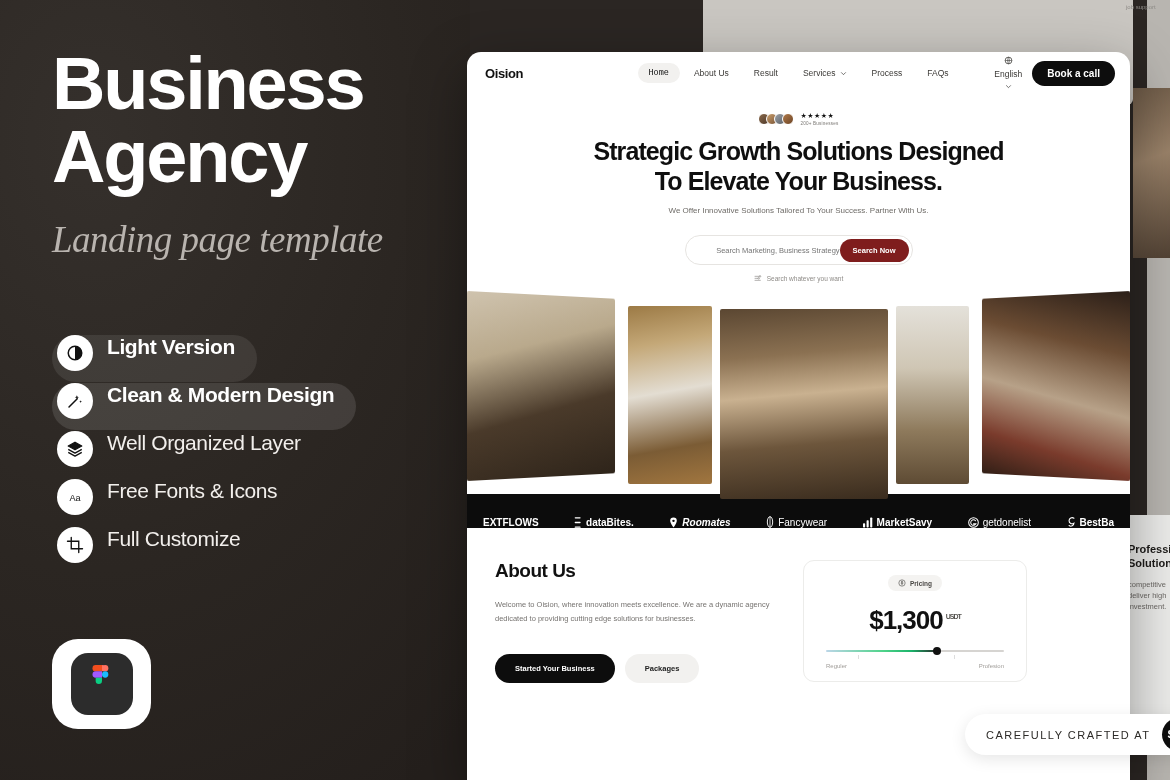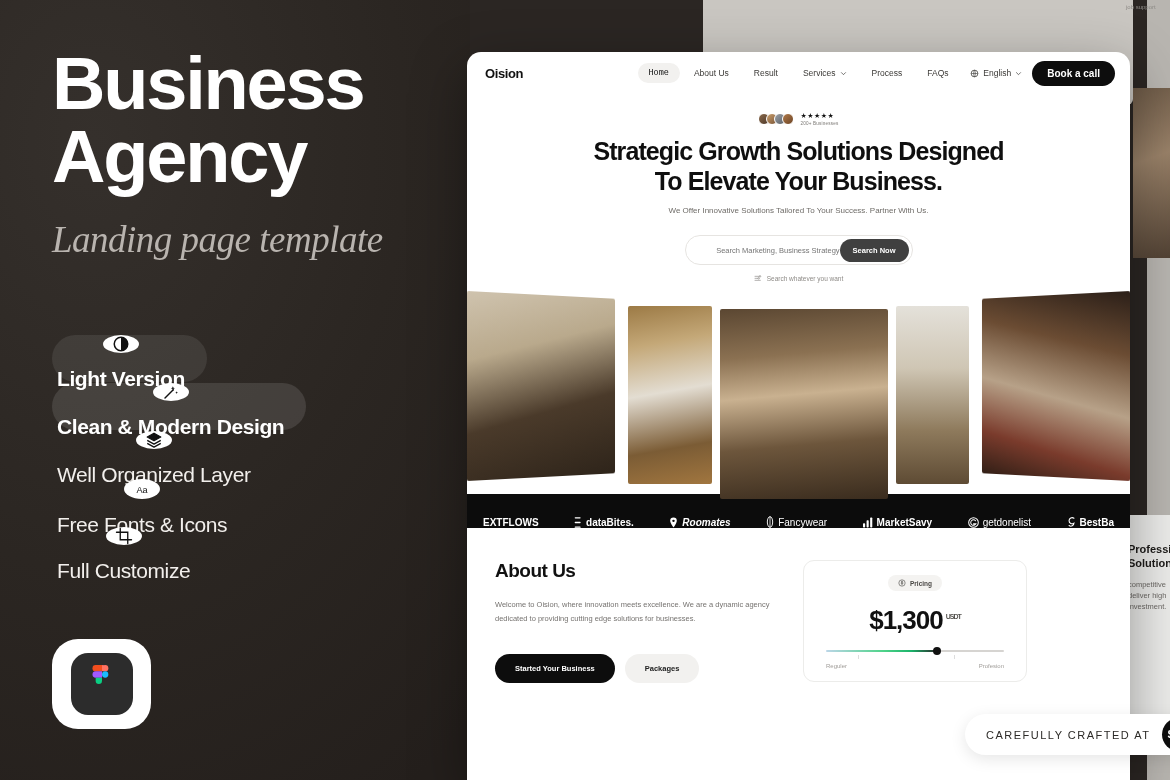--- a/index.html
+++ b/index.html
@@ -21,23 +21,23 @@
     font-size: 74px; font-weight: 700; color: #ffffff;
     letter-spacing: -2.2px; line-height: 0.98;
   }
   .subtitle {
     margin-top: 25px; font-family: "Liberation Serif", serif;
     font-style: italic; font-size: 37px; color: #b9b4af; letter-spacing: -0.5px;
   }
 
   .feature-list { position: absolute; left: 52px; top: 335px; }
   .feature-row {
-    display: flex; align-items: center; gap: 14px;
+    display: flex; gap: 14px;
     height: 47px; margin-bottom: 1px; padding-right: 22px;
-    border-radius: 40px; width: fit-content; padding-left: 5px; flex-direction: column;
+    border-radius: 40px; width: fit-content; padding-left: 5px;
   }
   .feature-row.hl1 { background: rgba(255,255,255,0.085); }
   .feature-row.hl2 { background: rgba(255,255,255,0.115); }
   .feat-icon {
     width: 36px; height: 36px; min-width: 36px; border-radius: 50%;
     background: #ffffff; display: flex; align-items: center; justify-content: center;
   }
   .feat-label { font-size: 21px; font-weight: 700; color: #fff; letter-spacing: -0.4px; white-space: nowrap; }
   .feat-label.dim { font-weight: 400; color: #f2efec; }
 
@@ -97,21 +97,21 @@
     display: flex; align-items: center; gap: 3px;
   }
   .nav-item {
     font-size: 8.5px; color: #3b3936; padding: 5px 11px; border-radius: 20px;
     display: flex; align-items: center; gap: 4px; white-space: nowrap;
   }
   .nav-item.active { background: #f2f1ef; color: #111; font-family: Liberation Mono, monospace; }
   .nav-right {
     position: absolute; right: 15px; display: flex; align-items: center; gap: 10px;
   }
-  .lang { display: flex; align-items: center; gap: 4px; font-size: 8.5px; color: #3b3936; }
+  .lang { display: flex; align-items: center; gap: 4px; font-size: 8.5px; color: #3b3936; flex-direction: column; }
   .btn-call {
     background: #0d0d0d; color: #fff; font-size: 10px; font-weight: 600;
     padding: 7px 15px; border-radius: 20px; border: none; white-space: nowrap;
   }
 
   
   .hero { padding-top: 18px; text-align: center; }
   .rating-row { display: flex; align-items: center; justify-content: center; gap: 6px; }
   .avatars { display: flex; }
   .avatars span {
@@ -136,21 +136,21 @@
   .search-wrap { margin: 20px auto 0; width: 228px; position: relative; }
   .search-bar {
     height: 30px; border: 1px solid #e6e4e1; border-radius: 20px;
     display: flex; align-items: center; padding: 0 3px 0 16px; background: #fff;
   }
   .search-input {
     flex: 1; border: none; outline: none; font-size: 7.5px; color: #a7a4a0;
     font-family: "Liberation Sans", sans-serif; background: transparent; text-align: right;
   }
   .btn-search {
-    background: #404040; color: #fff; font-size: 7.5px; font-weight: 600;
+    background: #7f1d1d; color: #fff; font-size: 7.5px; font-weight: 600;
     padding: 7px 13px; border-radius: 18px; border: none; white-space: nowrap;
   }
   .search-hint {
     margin-top: 9px; display: flex; align-items: center; justify-content: center;
     gap: 5px; font-size: 6.5px; color: #8d8a86;
   }
 
   
   .gallery {
     position: relative; height: 200px; margin-top: 12px;

